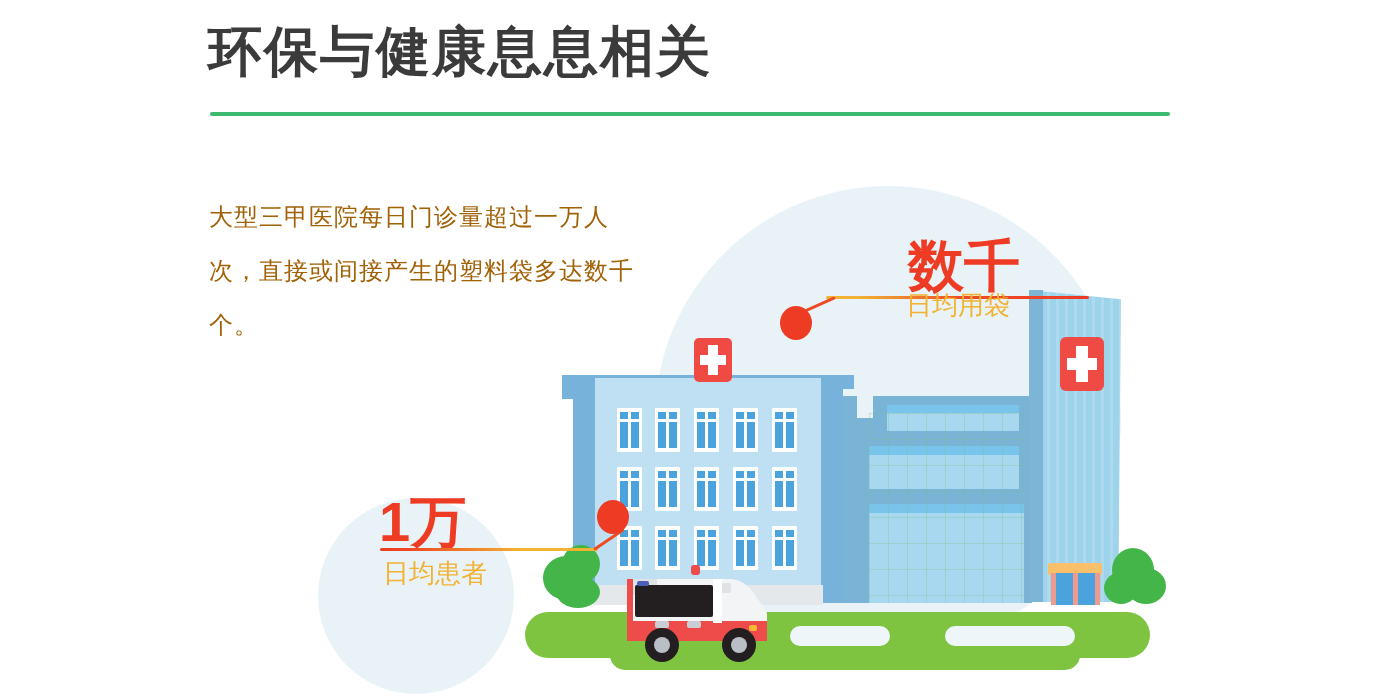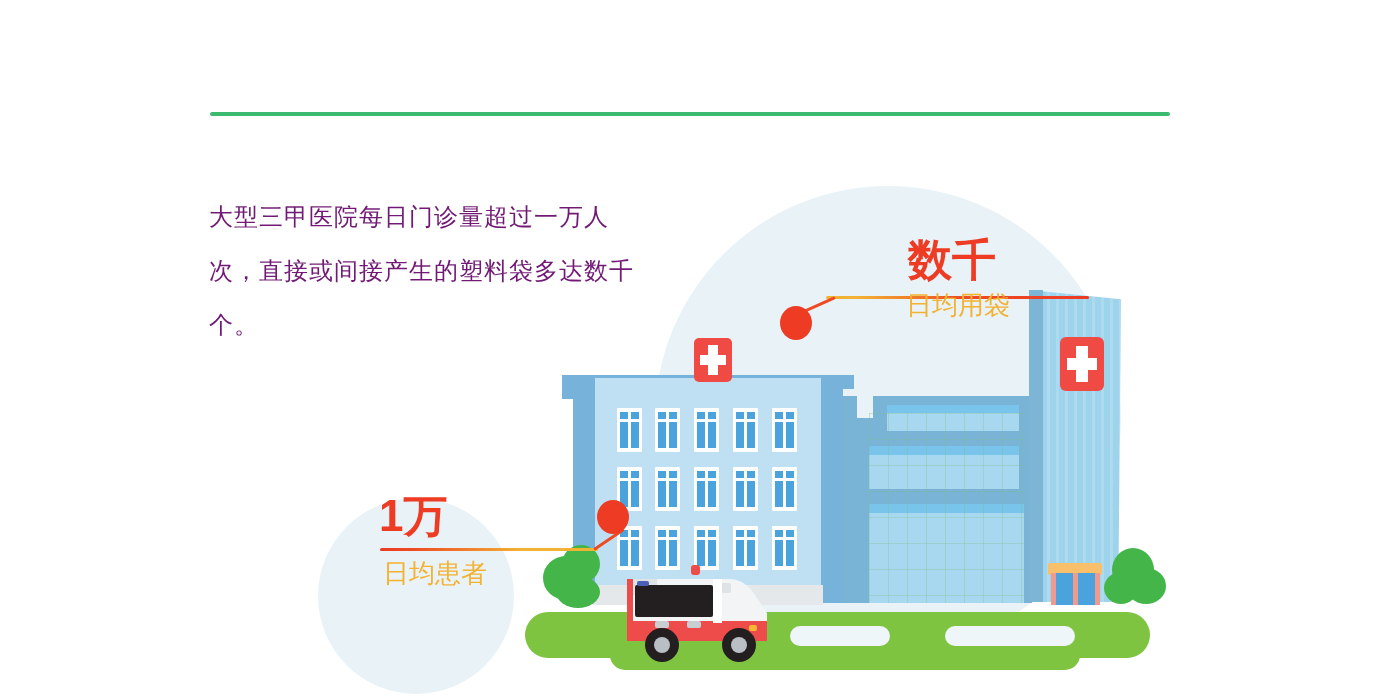--- a/index.html
+++ b/index.html
@@ -45,21 +45,21 @@
     border-radius: 2px;
   }
 
   
   .body-copy {
     position: absolute;
     left: 209px;
     top: 190px;
     width: 430px;
     font-size: 24px;
-    color: #701a75;
+    color: #a16207;
     line-height: 54px;
     letter-spacing: 1px;
   }
 
   
   .bg-circle-big {
     position: absolute;
     left: 655px;
     top: 186px;
     width: 466px;
@@ -74,21 +74,21 @@
     width: 196px;
     height: 196px;
     border-radius: 50%;
     background: #e9f3f7;
   }
 
   
   .callout { position: absolute; }
   .callout .big-num {
     position: absolute;
-    font-size: 44px;
+    font-size: 56px;
     font-weight: bold;
     color: #ee3b24;
     white-space: nowrap;
     line-height: 1;
   }
   .callout .sub-label {
     position: absolute;
     font-size: 26px;
     color: #f2b233;
     white-space: nowrap;
@@ -311,20 +311,21 @@
   .bush { position: absolute; background: #44b649; border-radius: 50%; }
 
   
   #amb { position: absolute; left: 617px; top: 565px; width: 160px; height: 100px; }
 </style>
 </head>
 <body>
 
 <div id="slide">
 
+  <div class="page-title">环保与健康息息相关</div>
   <div class="title-rule"></div>
 
   <div class="body-copy">大型三甲医院每日门诊量超过一万人次，直接或间接产生的塑料袋多达数千个。</div>
 
   <div id="scene">
 
     <div class="bg-circle-big"></div>
     <div class="bg-circle-small"></div>
 
     <div class="grass"></div>

